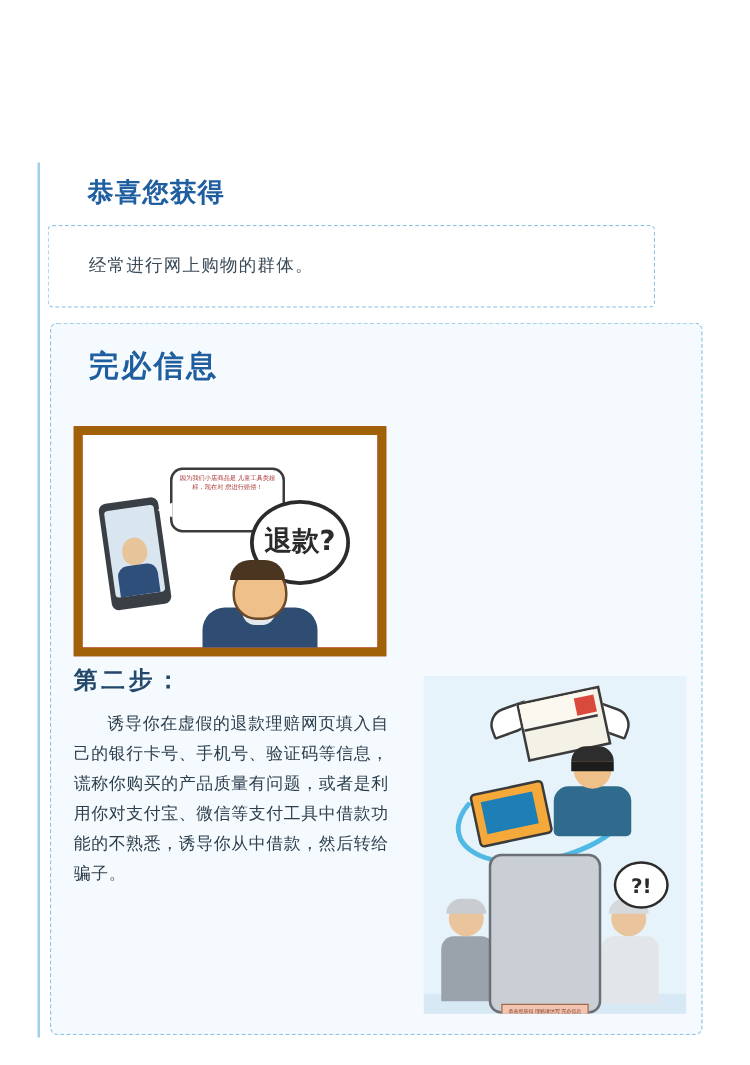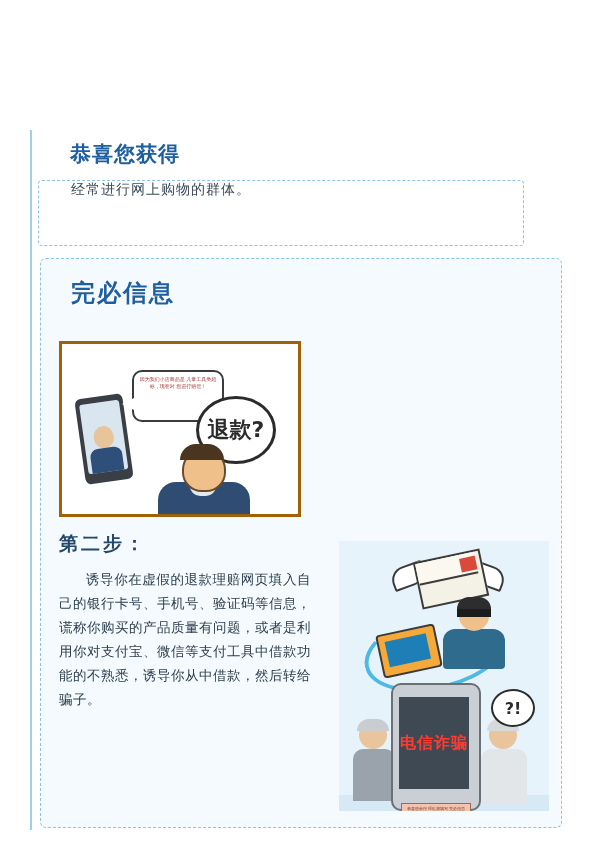--- a/index.html
+++ b/index.html
@@ -113,21 +113,21 @@
   }
   .victim-box {
     margin-top: 6px;
     margin-left: 8px;
     width: 486px;
     height: 66px;
     border: 1px dashed #8cc4e4;
     border-radius: 4px;
     box-sizing: border-box;
     display: flex;
-    align-items: flex-start;
+    align-items: center;
   }
   .victim-text {
     margin-left: 32px;
     font-family: "DejaVu Sans", "Liberation Sans", sans-serif;
     font-size: 14px;
     color: #3a4a57;
     letter-spacing: 1px;
   }
 
   
@@ -162,21 +162,21 @@
     width: 490px;
     height: 196px;
   }
   .illus-one {
     position: absolute;
     left: 0;
     top: 14px;
     width: 236px;
     height: 170px;
     background: #b91c1c;
-    border: 3px solid #a16207;
+    border: 7px solid #a16207;
     overflow: hidden;
   }
   .step-one-text {
     position: absolute;
     left: 250px;
     top: 0;
     width: 238px;
   }
   .step-label {
     font-family: "DejaVu Sans", "Liberation Sans", sans-serif;
@@ -494,23 +494,20 @@
         </div>
 
         <div class="i2-old-right">
           <div class="i2-old-right-body"></div>
           <div class="i2-old-right-head"></div>
           <div class="i2-old-right-hair"></div>
         </div>
 
         <div class="i2-bigphone">
           <div class="i2-note">恭喜您获得 理赔请填写 完必信息</div>
-          <div class="i2-bigphone-screen">
-            <div class="i2-phone-label">电信诈骗</div>
-          </div>
         </div>
 
         <div class="i2-bubble-q">
           <span>?!</span>
         </div>
       </div>
     </div>
   </div>
 
 </div>

